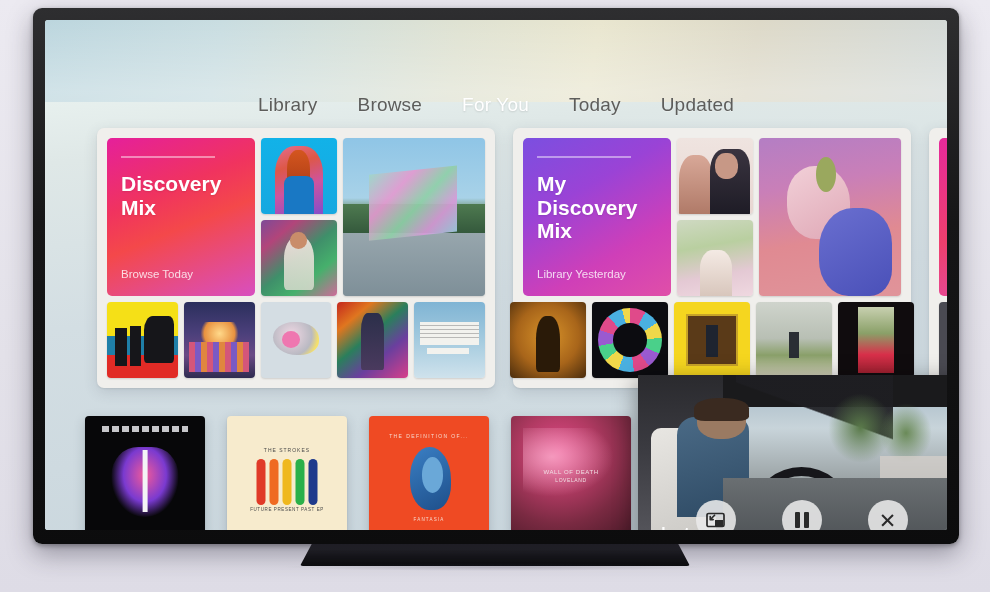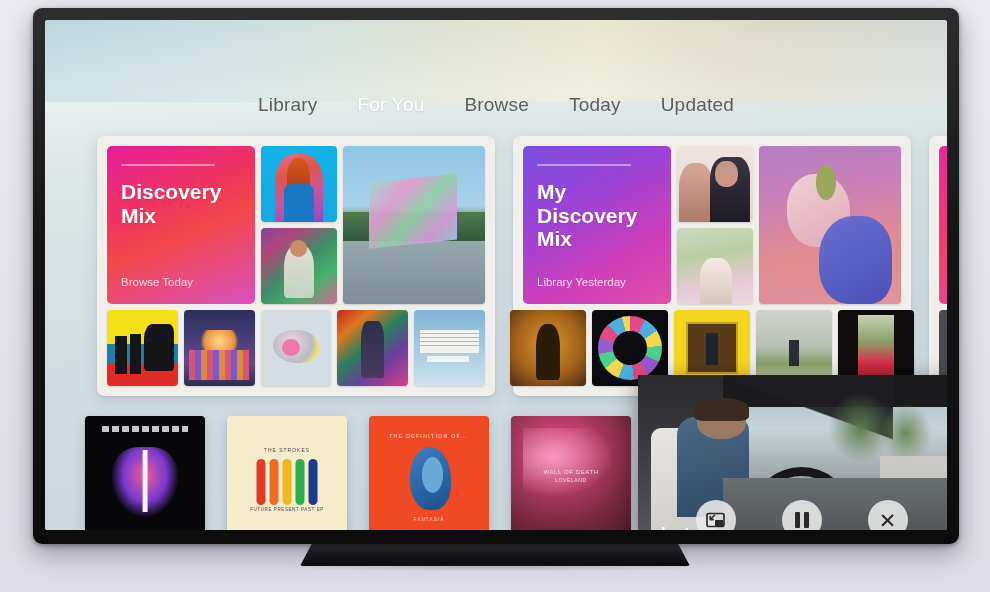--- a/index.html
+++ b/index.html
@@ -64,21 +64,21 @@
   .nav-item {
     font-size: 19px; letter-spacing: .2px;
     color: #5d5d5b; font-weight: 400; padding: 4px 8px;
     text-shadow: 0 1px 1px rgba(255,255,255,.35);
   }
   .nav-item.selected { color: #ffffff; text-shadow: 0 1px 2px rgba(0,0,0,.13); }
 
   
   .shelf { position: absolute; left: 0; right: 0; top: 96px; height: 262px; }
   .mixcard {
-    position: absolute; top: 20px;
+    position: absolute; top: 12px;
     background: #f0efec; border-radius: 7px;
     padding: 10px;
     box-shadow: 0 4px 14px rgba(60,70,85,.16), 0 1px 2px rgba(0,0,0,.08);
     display: flex; gap: 6px; flex-direction: column;
   }
   .mix-top { display: flex; gap: 6px; height: 158px; }
   .mix-hero {
     width: 148px; height: 158px; border-radius: 5px;
     position: relative; overflow: hidden;
     padding: 16px 14px;
@@ -138,22 +138,22 @@
   <div class="tv-stand-shadow"></div>
 
   <div class="tv-frame">
     <div class="tv-screen">
 
       <div class="app-bg"></div>
       <div class="app-bg2"></div>
 
       <div class="nav">
         <div class="nav-item">Library</div>
+        <div class="nav-item">Browse</div>
         <div class="nav-item selected">For You</div>
-        <div class="nav-item">Browse</div>
         <div class="nav-item">Today</div>
         <div class="nav-item">Updated</div>
       </div>
 
       <div class="shelf">
 
         <div class="mixcard" style="left:52px; width:398px;">
           <div class="mix-top">
             <div class="mix-hero discovery">
               <div class="mix-rule"></div>

